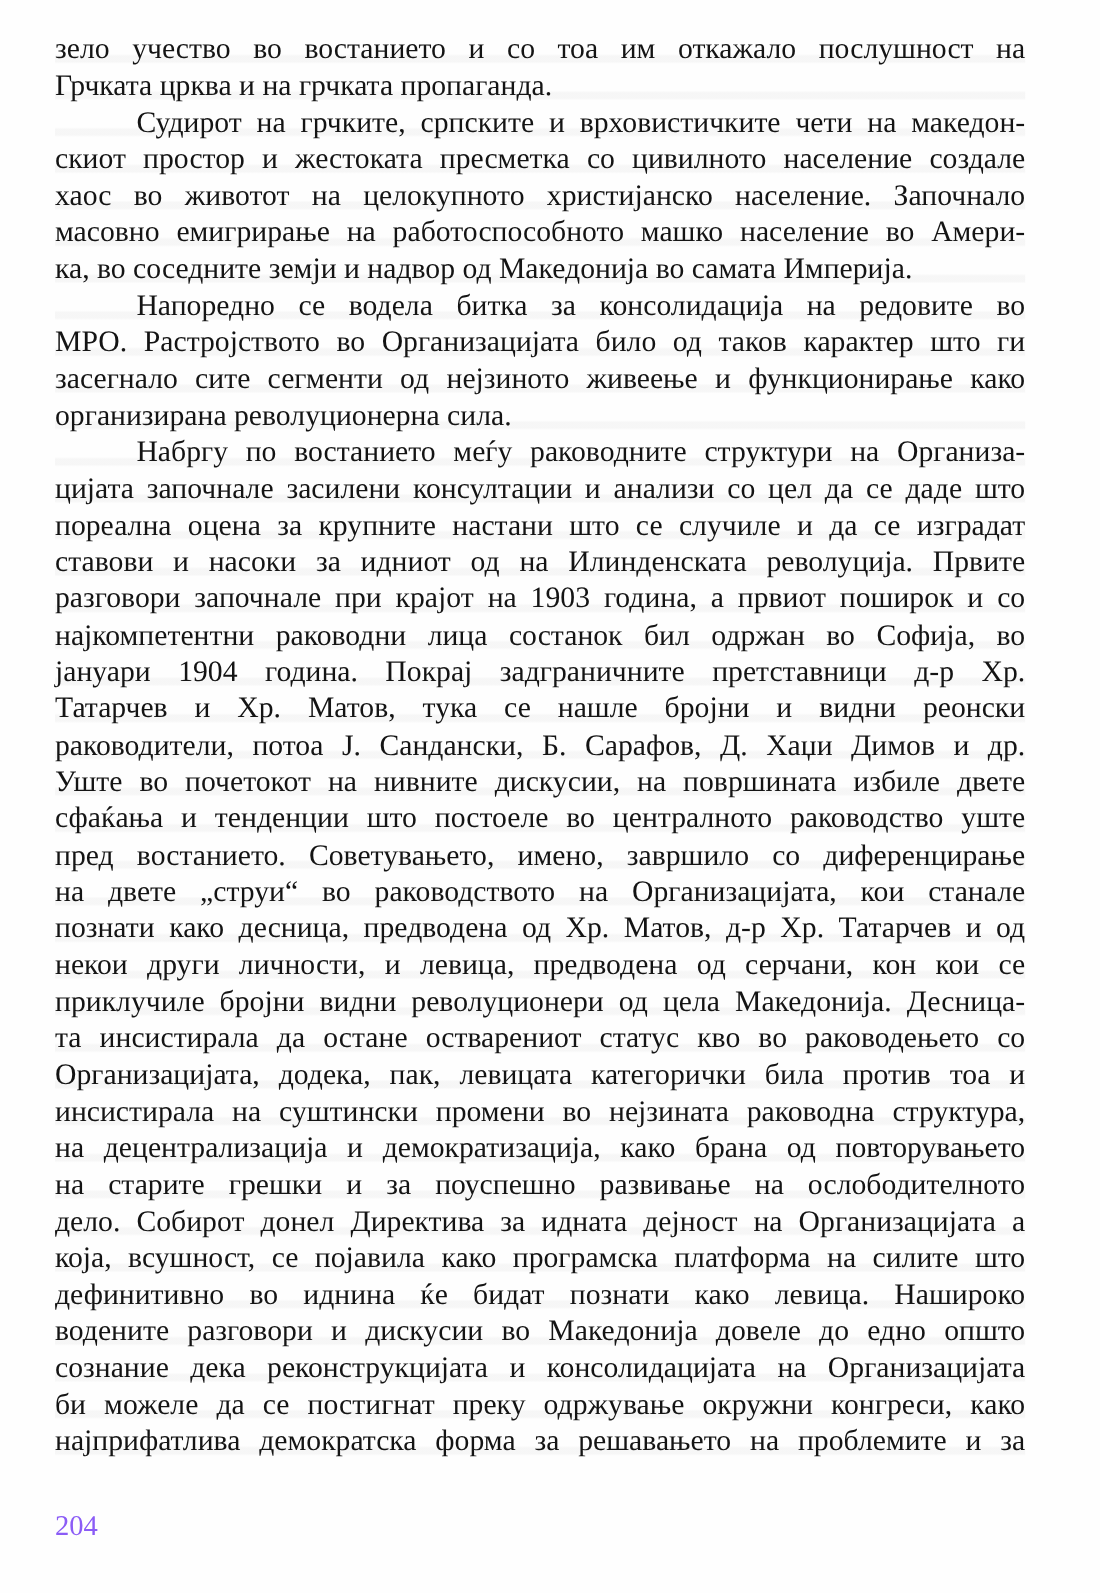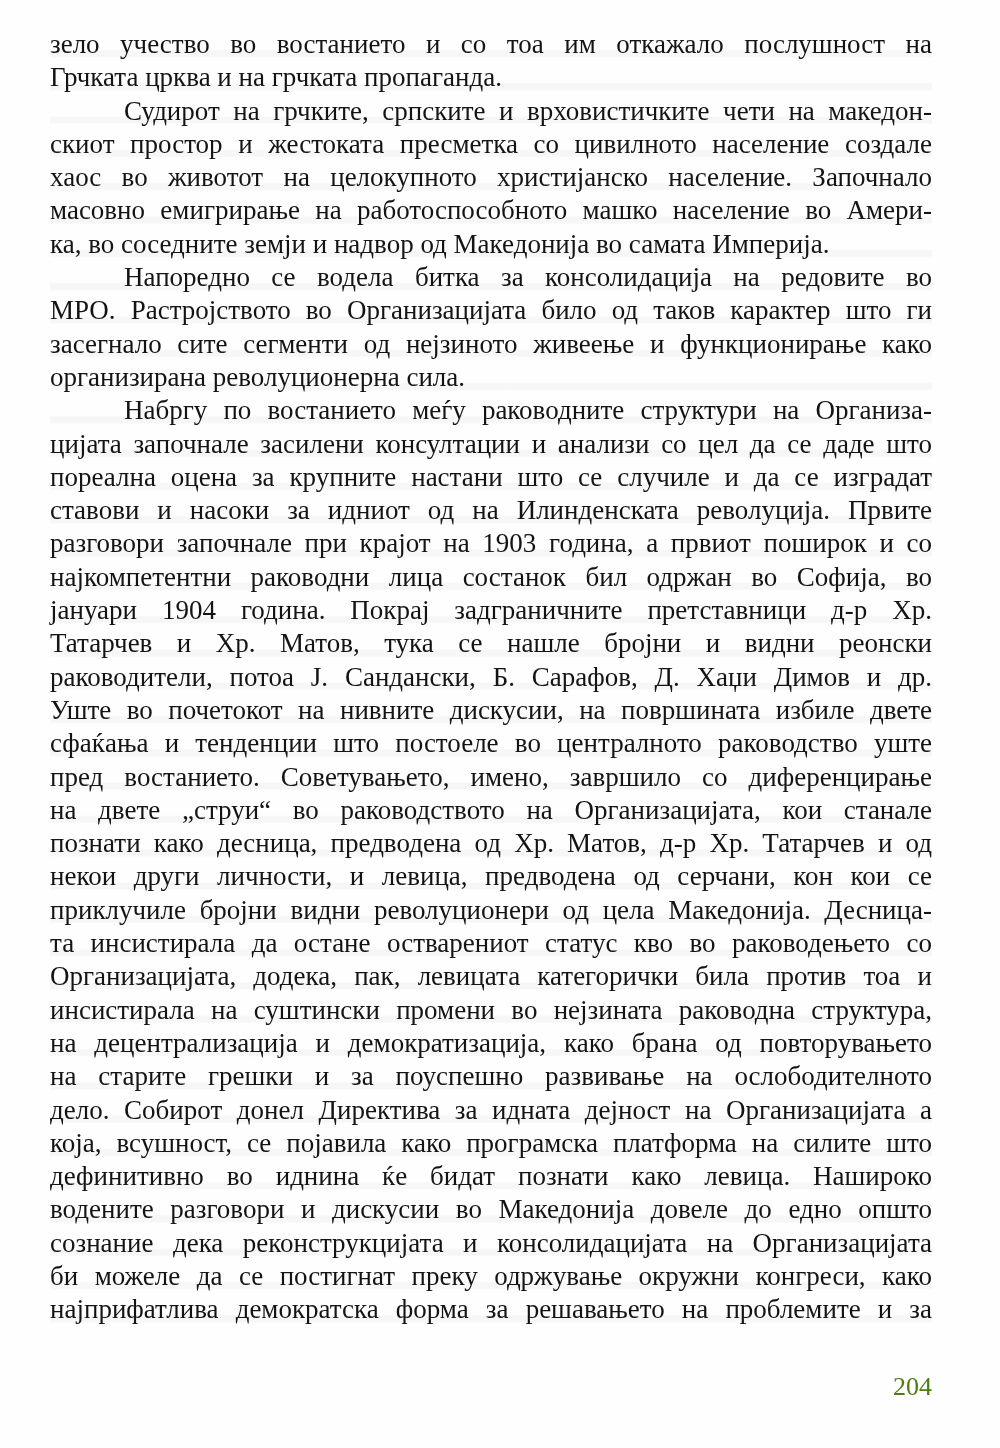--- a/index.html
+++ b/index.html
@@ -56,24 +56,24 @@
     padding-left: 74px;
   }
   .line.pend {
     text-align-last: left;
   }
   .page-number {
     position: absolute;
     left: 50px;
     width: 882px;
     top: 1372px;
-    text-align: right;
+    text-align: left;
     font-size: 26px;
     line-height: 30px;
-    color: #4d7c0f;
+    color: #8b5cf6;
   }
 </style>
 </head>
 <body>
 
 <div class="page">
   <div class="text-block">
       <div class="line">зело учество во востанието и со тоа им откажало послушност на</div>
       <div class="line pend">Грчката црква и на грчката пропаганда.</div>
       <div class="line indent">Судирот на грчките, српските и врховистичките чети на македон-</div>

